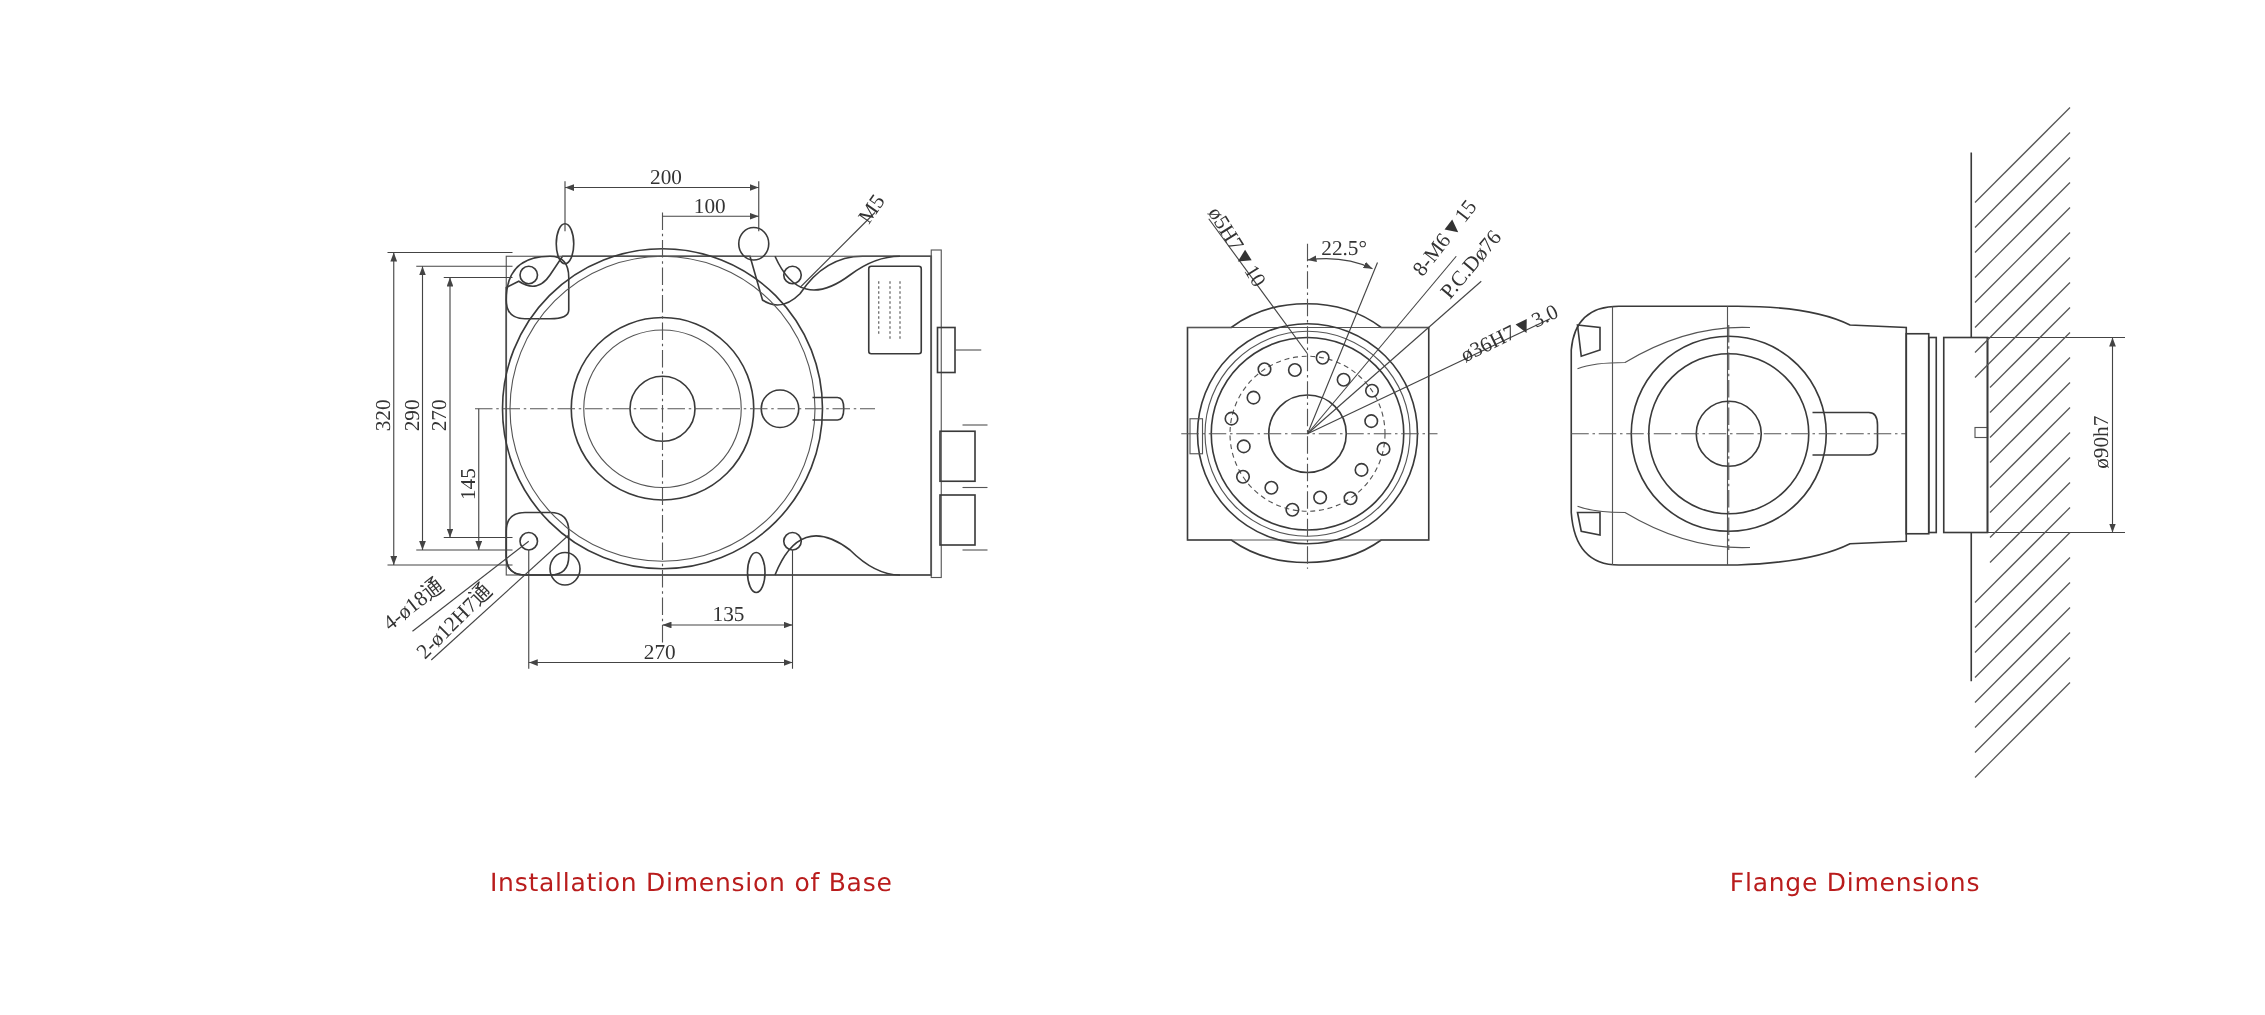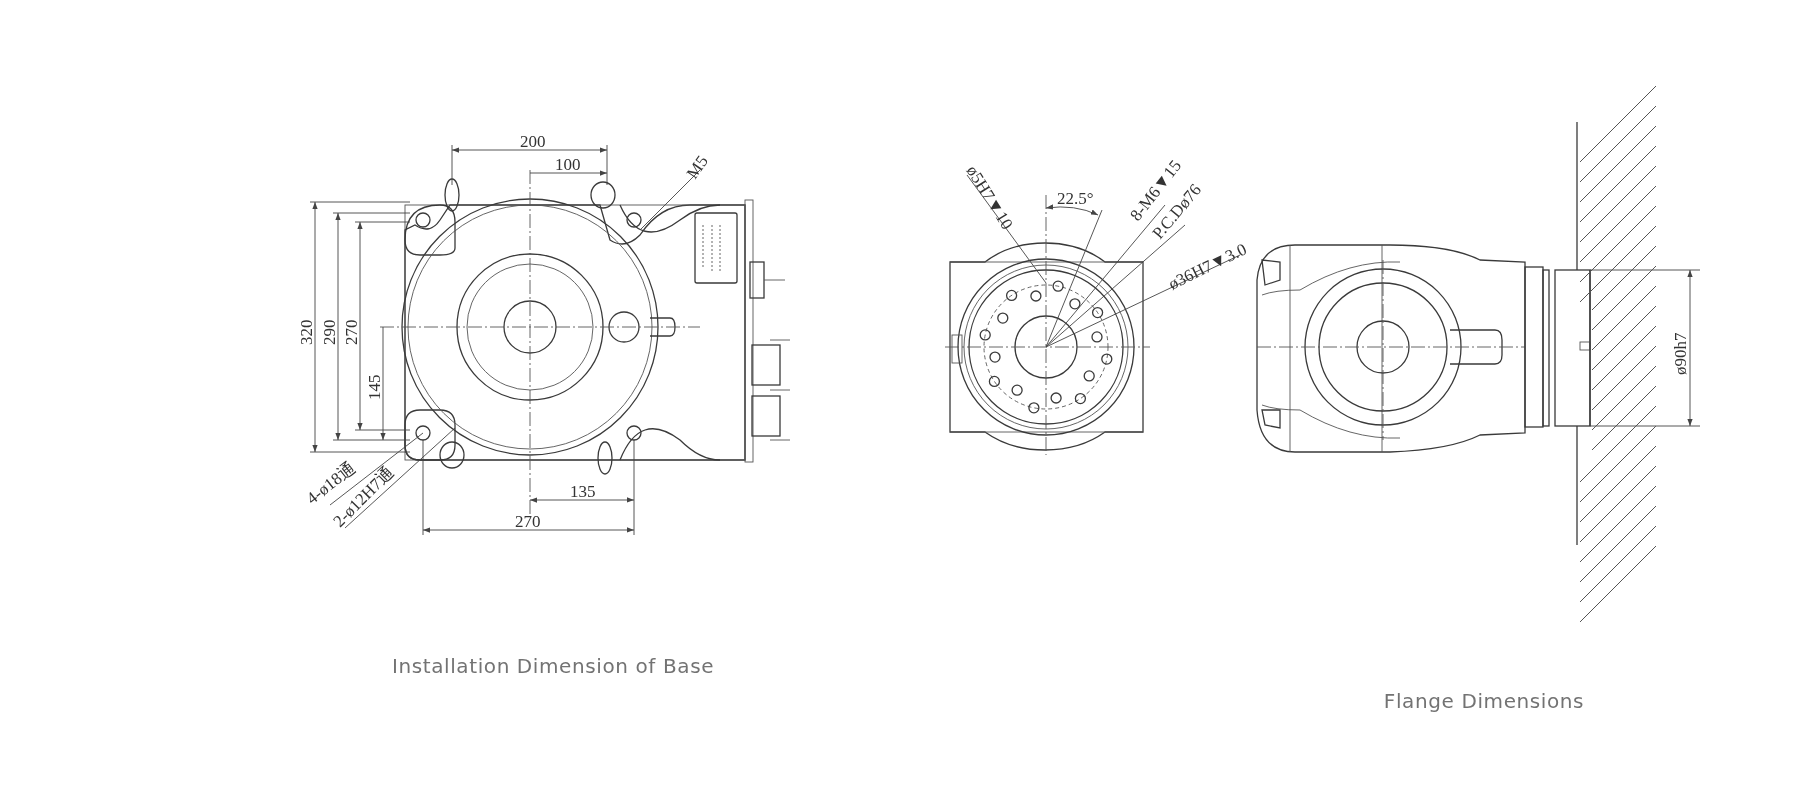--- a/index.html
+++ b/index.html
@@ -5,21 +5,21 @@
   html, body { margin:0; padding:0; background:#ffffff; }
   body { width:1812px; height:812px; position:relative; overflow:hidden; font-family:"Liberation Sans", sans-serif; }
   .canvas { position:absolute; left:0; top:0; width:1812px; height:718px; }
   svg { position:absolute; left:0; top:0; }
   .ln { stroke:#3a3a3a; fill:none; stroke-width:1.3; }
   .thin { stroke:#555; fill:none; stroke-width:0.9; }
   .cl { stroke:#555; fill:none; stroke-width:0.9; stroke-dasharray:14 3 2 3; }
   .dim { stroke:#444; fill:none; stroke-width:0.9; }
   .hatch { stroke:#555; stroke-width:1; }
   .dtext { font-family:"Liberation Serif", serif; font-size:17px; fill:#333; }
-  .caption { position:absolute; top:654px; font-family:"DejaVu Sans", sans-serif; font-size:20px; color:#737373; letter-spacing:0.6px; white-space:nowrap; transform:translateX(-50%); }
+  .caption { position:absolute; top:694px; font-family:"DejaVu Sans", sans-serif; font-size:20px; color:#b91c1c; letter-spacing:0.6px; white-space:nowrap; transform:translateX(-50%); }
 </style>
 </head>
 <body>
 
 <div class="canvas">
 
 <svg width="1812" height="812" viewBox="0 0 1812 812">
   <defs>
     <marker id="arr" markerWidth="8" markerHeight="6" refX="8" refY="3" orient="auto-start-reverse">
       <path d="M0,0 L8,3 L0,6 z" fill="#444"></path>
@@ -209,15 +209,15 @@
             <line x1="1580" y1="602" x2="1656" y2="526"></line>
             <line x1="1580" y1="622" x2="1656" y2="546"></line>
           </g>
     </g>
     <line class="dim" x1="1690" y1="270" x2="1690" y2="426" marker-start="url(#arr)" marker-end="url(#arr)"></line>
     <text class="dtext" transform="translate(1686,375) rotate(-90)">ø90h7</text>
   </g>
 </svg>
 
 <div class="caption" style="left:553px;">Installation Dimension of Base</div>
-<div class="caption" style="left:1484px;margin-top:35px;">Flange Dimensions</div>
+<div class="caption" style="left:1484px;">Flange Dimensions</div>
 
 </div>
 
 </body></html>

